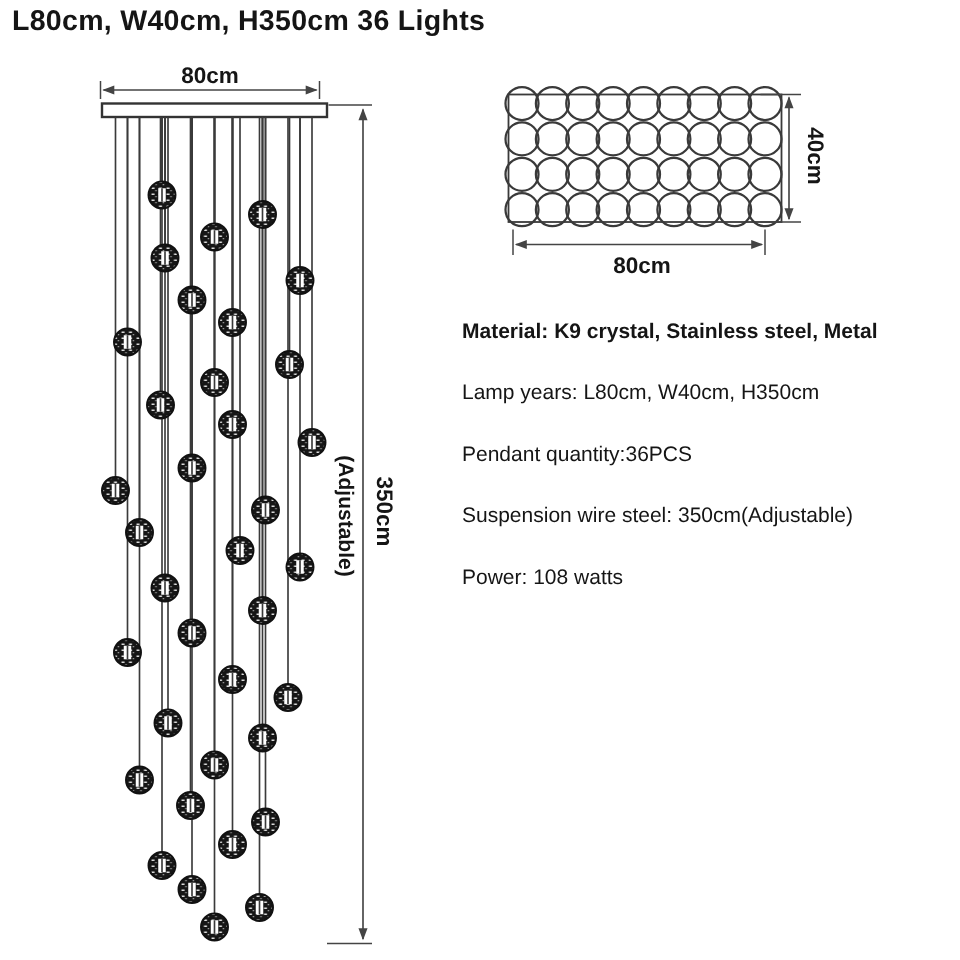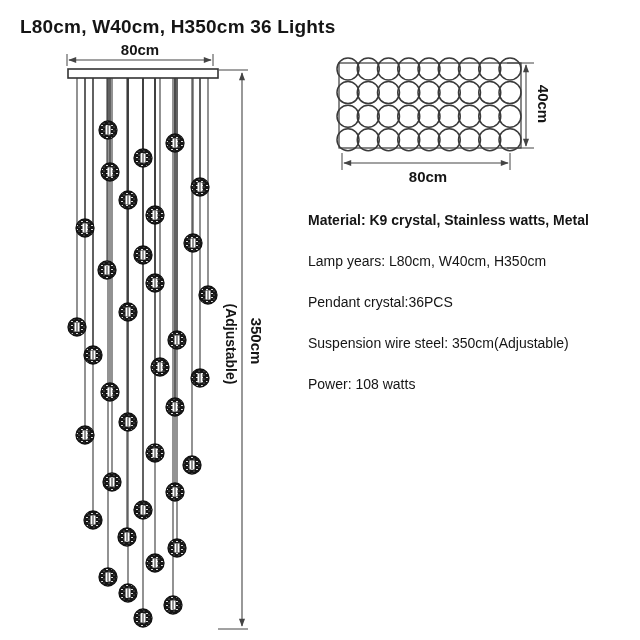--- a/index.html
+++ b/index.html
@@ -1,21 +1,21 @@
 <!DOCTYPE html>
 <html><head>
 <meta charset="utf-8">
 <style>
   html,body{margin:0;padding:0;}
   body{
     width:640px;height:640px;position:relative;background:#ffffff;
     font-family:"Liberation Sans",sans-serif;overflow:hidden;color:#111;
   }
   .page-title{
-    position:absolute;left:8px;top:4px;margin:12px;
+    position:absolute;left:8px;top:4px;margin:0;
     font-size:19px;font-weight:700;color:#151515;letter-spacing:.2px;
     white-space:nowrap;
   }
   #diagram{position:absolute;left:0;top:0;width:640px;height:640px;}
   .dimline{stroke:#444;stroke-width:1.1;fill:none;}
   .tick{stroke:#444;stroke-width:1;}
   .bar{fill:#fff;stroke:#333;stroke-width:1.6;}
   .wire{stroke:#3a3a3a;stroke-width:1.1;}
   .gcircle{fill:none;stroke:#3a3a3a;stroke-width:1.5;}
   .frame{fill:none;stroke:#3a3a3a;stroke-width:1.2;}
@@ -335,18 +335,18 @@
     <g>
       <line class="tick" x1="342" y1="153" x2="342" y2="170"></line>
       <line class="tick" x1="510" y1="153" x2="510" y2="170"></line>
       <line class="dimline" x1="344" y1="163" x2="508" y2="163" marker-start="url(#arrow)" marker-end="url(#arrow)"></line>
       <text class="dimtext" x="428" y="182" text-anchor="middle">80cm</text>
     </g>
   </g>
 </svg>
 
 <div class="specs">
-  <div class="spec">Material: K9 crystal, Stainless watts, Metal</div>
+  <div class="spec">Material: K9 crystal, Stainless steel, Metal</div>
   <div class="spec">Lamp years: L80cm, W40cm, H350cm</div>
-  <div class="spec">Pendant crystal:36PCS</div>
+  <div class="spec">Pendant quantity:36PCS</div>
   <div class="spec">Suspension wire steel: 350cm(Adjustable)</div>
   <div class="spec">Power: 108 watts</div>
 </div>
 
 </body></html>

